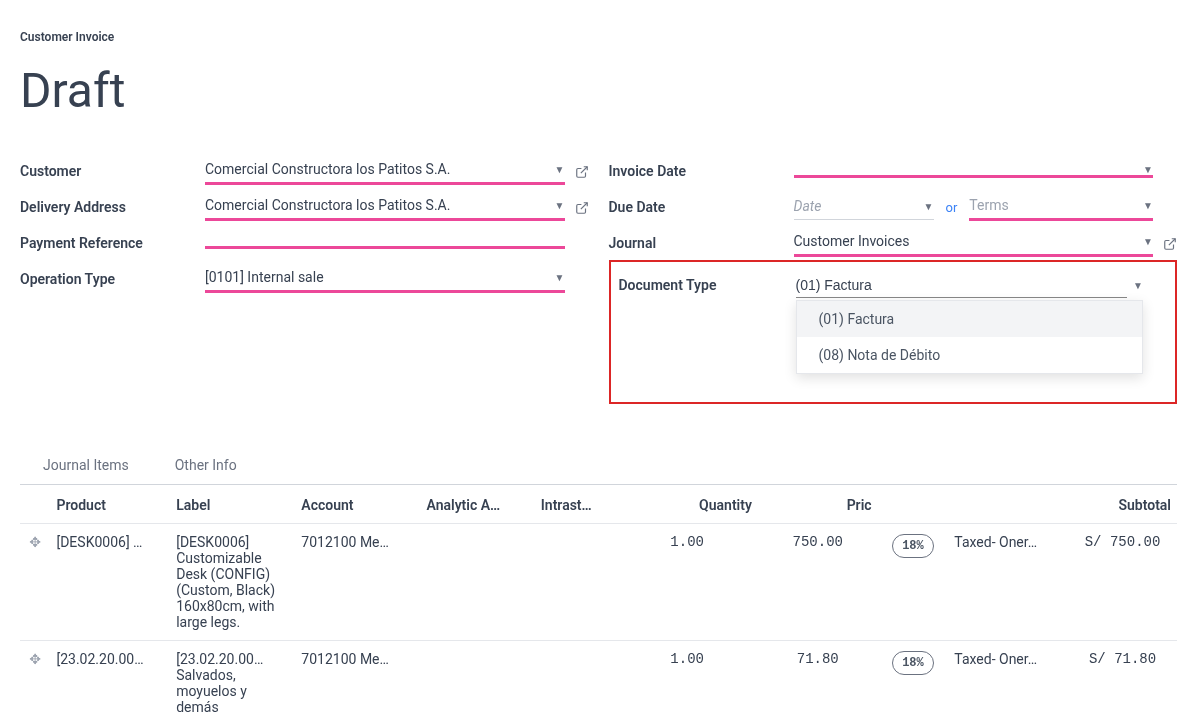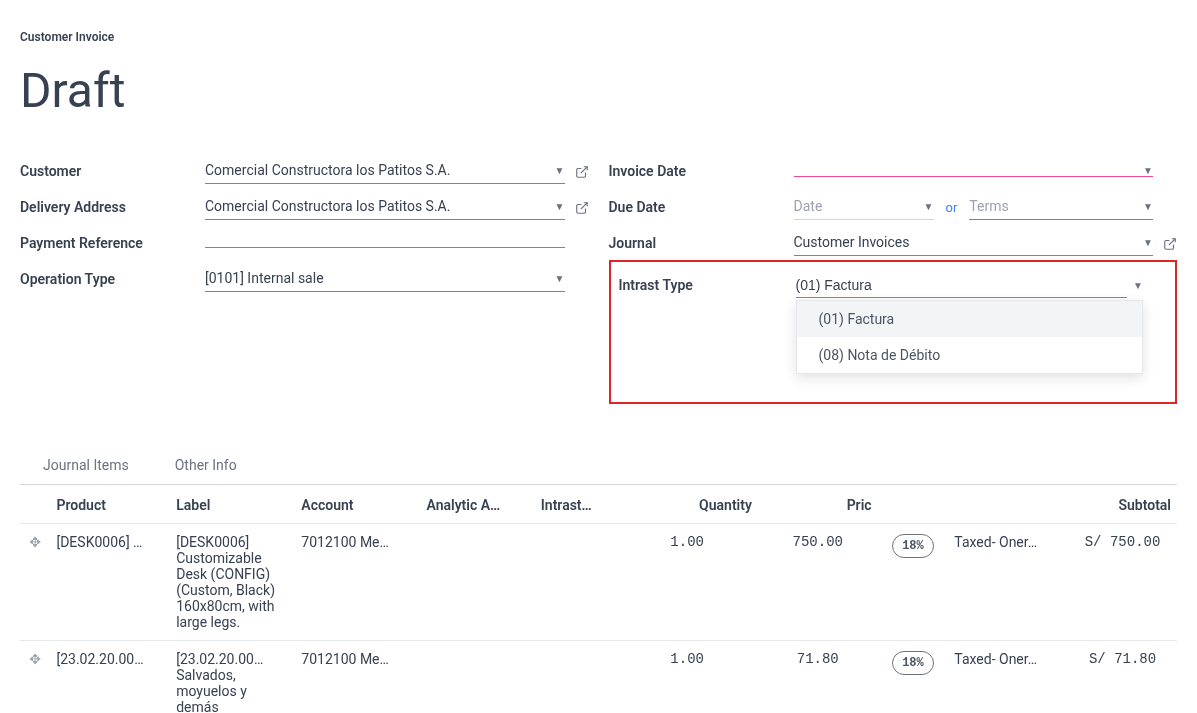--- a/index.html
+++ b/index.html
@@ -13,21 +13,21 @@
   .breadcrumb { font-size: 12px; font-weight: 600; color: #374151; margin-bottom: 18px; }
   .draft { font-size: 48px; font-weight: 400; color: #374151; margin-bottom: 35px; }
 
   .form-grid { display: flex; gap: 20px; }
   .col { flex: 1; }
 
   .form-row { display: flex; align-items: center; min-height: 34px; margin-bottom: 2px; }
   .form-label { width: 185px; font-weight: 600; color: #374151; font-size: 14px; flex-shrink: 0; }
   .form-field { flex: 1; display: flex; align-items: center; position: relative; }
   .field-text { flex: 1; color: #374151; padding: 4px 0; border-bottom: 1px solid transparent; }
-  .field-underline { border-bottom: 1px solid #ec4899; gap: 26px; }
+  .field-underline { border-bottom: 3px solid #ec4899; gap: 26px; }
   .field-input { flex:1; border:none; outline:none; font-size:14px; color:#374151; background:transparent; padding:4px 0; border-bottom:1px solid #888; }
   .placeholder { color: #9ca3af; }
   .caret { font-size: 10px; color: #6b7280; margin-left: 6px; cursor: pointer; }
   .ext-icon { margin-left: 10px; color: #6b7280; cursor: pointer; }
   .or-text { margin: 0 12px; color: #3b82f6; font-size: 13px; }
 
   
   .highlight-box {
     border: 2px solid #dc2626;
     padding: 6px 8px 100px 8px;
@@ -139,21 +139,21 @@
       <div class="form-label">Invoice Date</div>
       <div class="form-field field-underline">
         <span class="field-text"></span>
         <span class="caret">▼</span>
       </div>
       <span style="width:24px;"></span>
     </div>
 
     <div class="form-row">
       <div class="form-label">Due Date</div>
-      <div class="form-field" style="flex:0 0 140px; border-bottom:1px solid #d1d5db;">
+      <div class="form-field" style="flex:0 0 140px; border-bottom:1px solid #d1d5db;font-style:italic;">
         <span class="field-text placeholder">Date</span>
         <span class="caret">▼</span>
       </div>
       <span class="or-text">or</span>
       <div class="form-field field-underline">
         <span class="field-text placeholder">Terms</span>
         <span class="caret">▼</span>
       </div>
       <span style="width:24px;"></span>
     </div>
@@ -168,21 +168,21 @@
         <svg class="ext" viewBox="0 0 24 24" fill="none" stroke="currentColor" stroke-width="2">
             <path d="M18 13v6a2 2 0 0 1-2 2H5a2 2 0 0 1-2-2V8a2 2 0 0 1 2-2h6"></path>
             <polyline points="15 3 21 3 21 9"></polyline>
             <line x1="10" y1="14" x2="21" y2="3"></line>
           </svg>
       </span>
     </div>
 
     <div class="highlight-box">
       <div class="form-row" style="margin-bottom:0;">
-        <div class="form-label" style="width:177px;">Intrast Type</div>
+        <div class="form-label" style="width:177px;">Document Type</div>
         <div class="form-field" style="position:relative;">
           <input class="field-input" type="text" value="(01) Factura" style="">
           <span class="caret">▼</span>
           <div class="dropdown">
             <div class="dropdown-item selected">(01) Factura</div>
             <div class="dropdown-item">(08) Nota de Débito</div>
           </div>
         </div>
         <span style="width:24px;"></span>
       </div>

